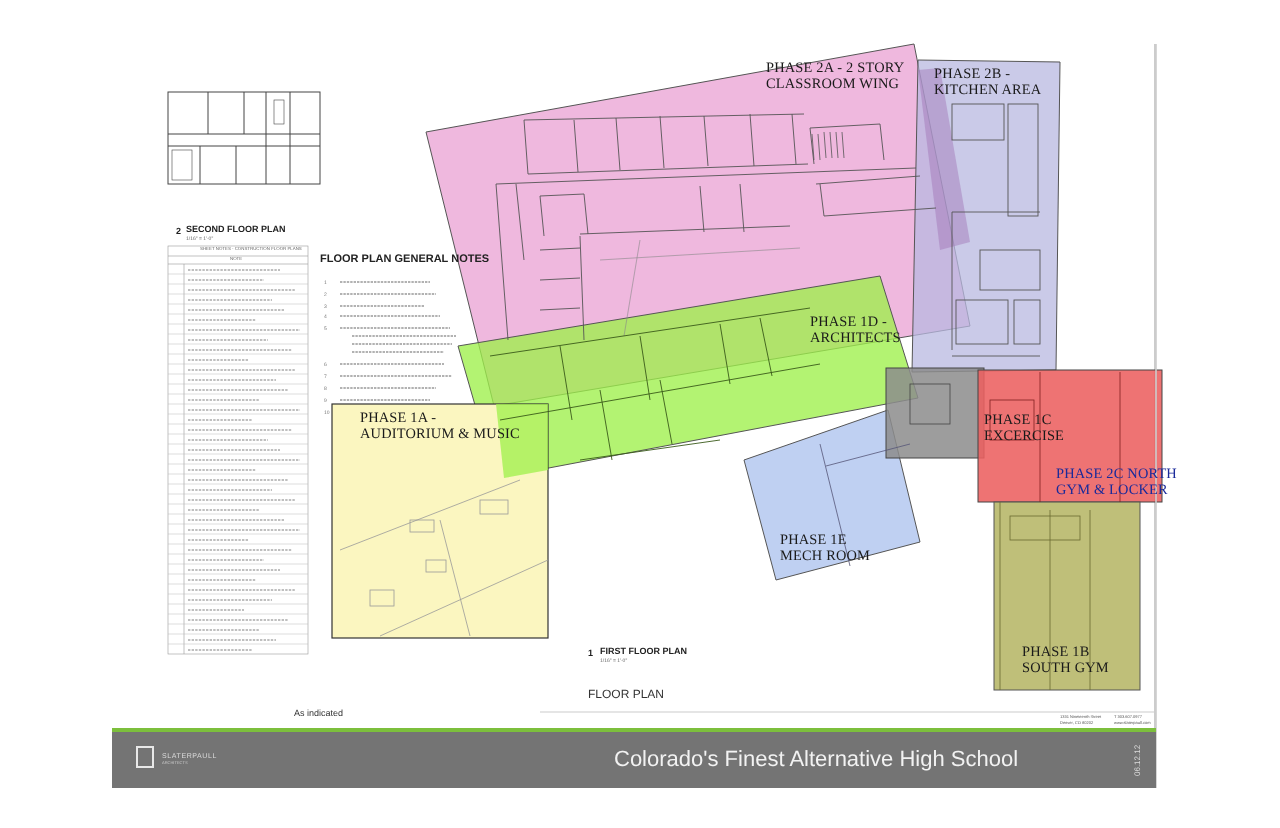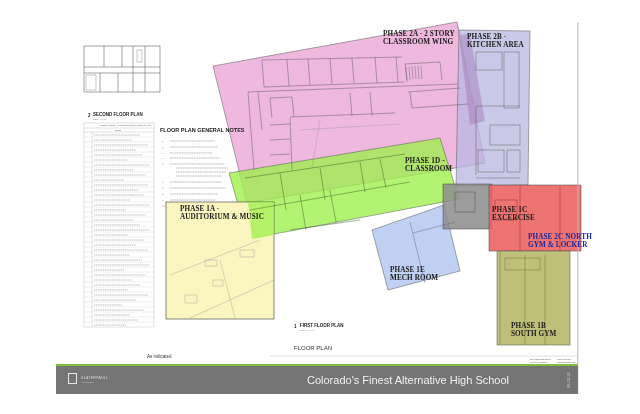--- a/index.html
+++ b/index.html
@@ -1,20 +1,20 @@
 <!DOCTYPE html>
 <html><head>
   <meta charset="utf-8">
   <style>
     html, body { margin:0; padding:0; background:#ffffff; }
     body { width:640px; height:414px; position:relative; overflow:hidden; font-family:"Liberation Sans", sans-serif; }
     .sheet { position:absolute; left:56px; top:22px; width:522px; height:372px; background:#fff; }
     .sheet-border { position:absolute; left:56px; top:22px; width:522px; height:372px; border-right:1px solid #ccc; box-sizing:border-box; }
     svg.plan { position:absolute; left:0; top:0; width:640px; height:414px; }
-    .phase-label { position:absolute; font-family:"Liberation Serif", serif; font-weight:bold; font-size:7.2px; line-height:8.4px; color:#1a1a1a; white-space:pre-line; letter-spacing:0.1px; }
+    .phase-label { position:absolute; font-family:"Liberation Serif", serif; font-weight:normal; font-size:7.2px; line-height:8.4px; color:#1a1a1a; white-space:pre-line; letter-spacing:0.1px; }
     .phase-label.blue { color:#1a2a9a; }
     .plan-title { position:absolute; font-size:4.5px; font-weight:bold; color:#222; }
     .plan-scale { position:absolute; font-size:2.5px; color:#666; }
     .notes-title { position:absolute; font-size:5.5px; font-weight:bold; color:#222; left:160px; top:127px; }
     .footer-bar { position:absolute; left:56px; top:366px; width:522px; height:28px; background:#747474; }
     .footer-green { position:absolute; left:56px; top:364px; width:522px; height:2px; background:#7cbf3c; }
     .footer-title { position:absolute; left:307px; top:374px; font-size:11px; color:#f2f2f2;text-align:center; }
     .footer-date { position:absolute; left:566px; top:370px; font-size:4px; color:#ddd; transform:rotate(-90deg); transform-origin:left top; top:388px; }
     .logo-box { position:absolute; left:68px; top:373px; width:9px; height:11px; border:1.2px solid #e8e8e8; box-sizing:border-box; }
     .logo-text { position:absolute; left:81px; top:376px; font-size:3.5px; color:#ddd; letter-spacing:0.3px; }
@@ -274,21 +274,21 @@
 
   <line x1="578" y1="22" x2="578" y2="394" stroke="#ccc" stroke-width="0.8"></line>
   <line x1="270" y1="356" x2="578" y2="356" stroke="#ccc" stroke-width="0.6"></line>
 </svg>
 
 <div class="phase-label" style="left:383px;top:30px;">PHASE 2A - 2 STORY
 CLASSROOM WING</div>
 <div class="phase-label" style="left:467px;top:33px;">PHASE 2B -
 KITCHEN AREA</div>
 <div class="phase-label" style="left:405px;top:157px;">PHASE 1D -
-CLASSROOM</div>
+ARCHITECTS</div>
 <div class="phase-label" style="left:180px;top:205px;">PHASE 1A -
 AUDITORIUM &amp; MUSIC</div>
 <div class="phase-label" style="left:390px;top:235px;margin-top:31px;">PHASE 1E
 MECH ROOM</div>
 <div class="phase-label" style="left:445px;top:206px;padding-left:47px;">PHASE 1C
 EXCERCISE</div>
 <div class="phase-label blue" style="left:528px;top:233px;">PHASE 2C NORTH
 GYM &amp; LOCKER</div>
 <div class="phase-label" style="left:511px;top:322px;">PHASE 1B
 SOUTH GYM</div>

